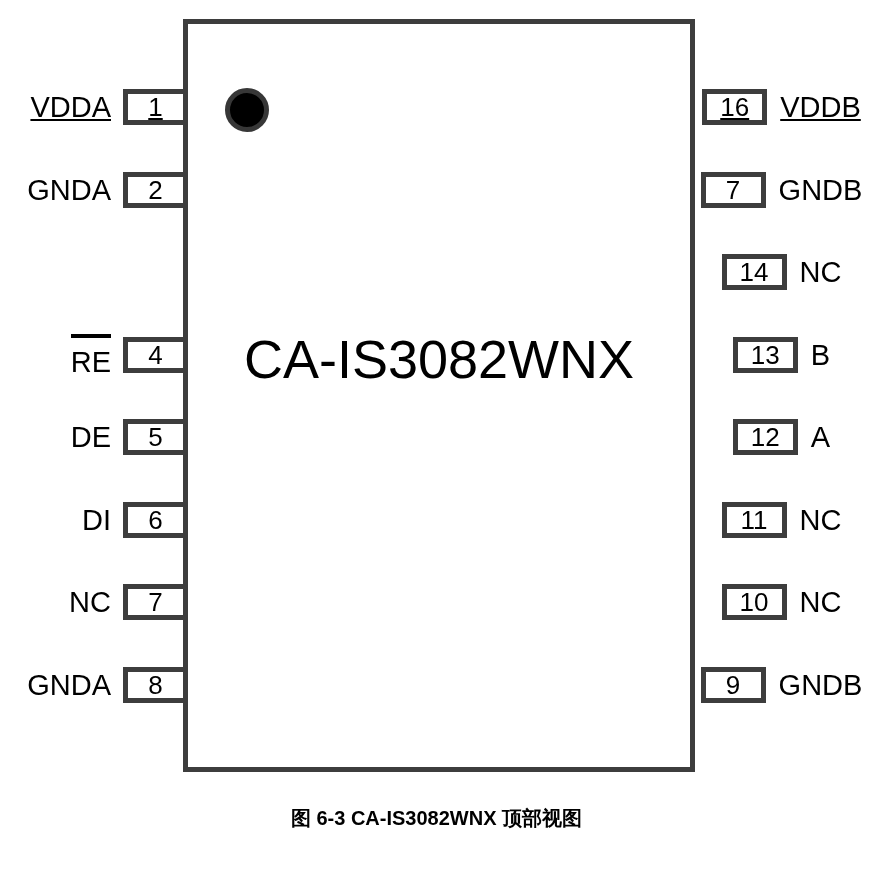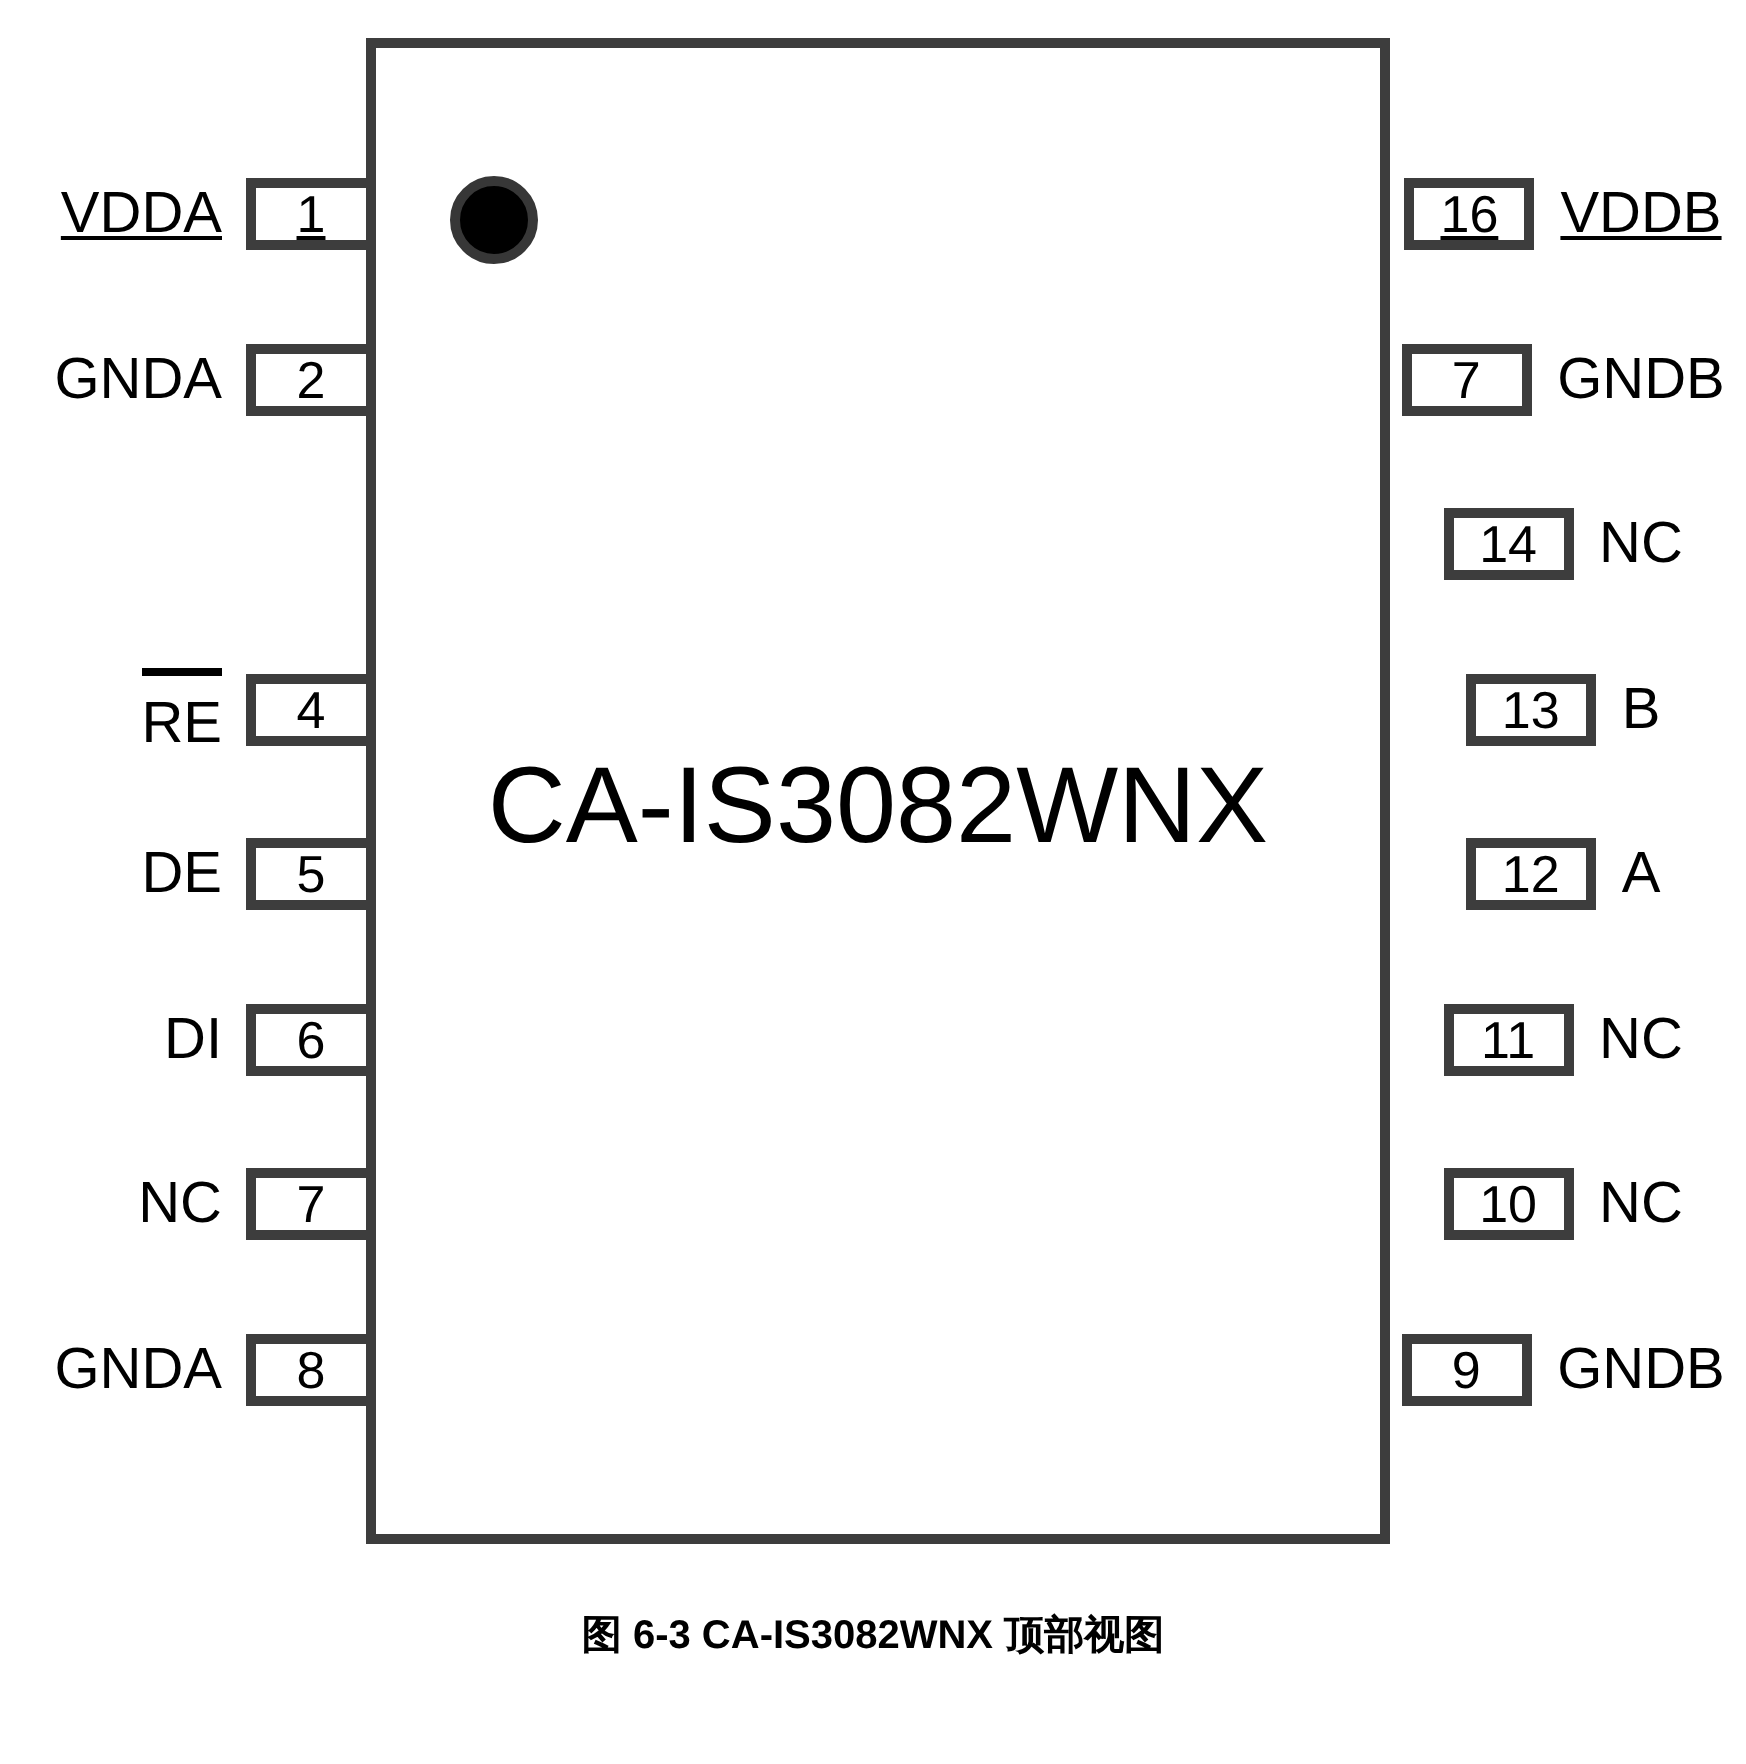--- a/index.html
+++ b/index.html
@@ -37,21 +37,20 @@
     position: absolute;
     left: 183px;
     top: 328px;
     width: 512px;
     text-align: center;
     font-size: 54px;
     line-height: 63px;
     letter-spacing: 0px;
     white-space: nowrap;
     color: #000000;
-    margin-top: 44px;
   }
   .pin-row {
     position: absolute;
     height: 36px;
     display: flex;
     align-items: center;
   }
   .pin-row.left {
     left: 0;
     width: 188px;

